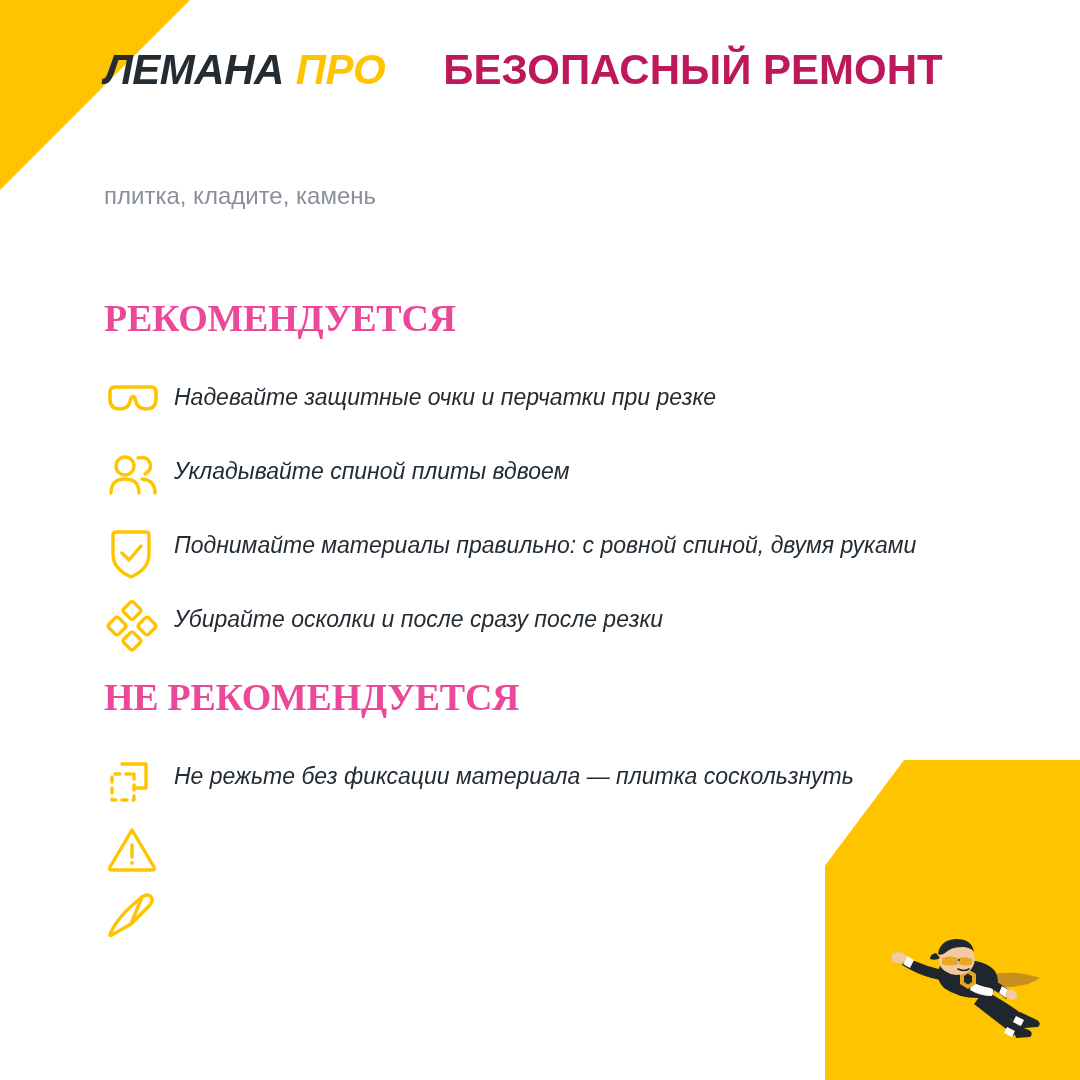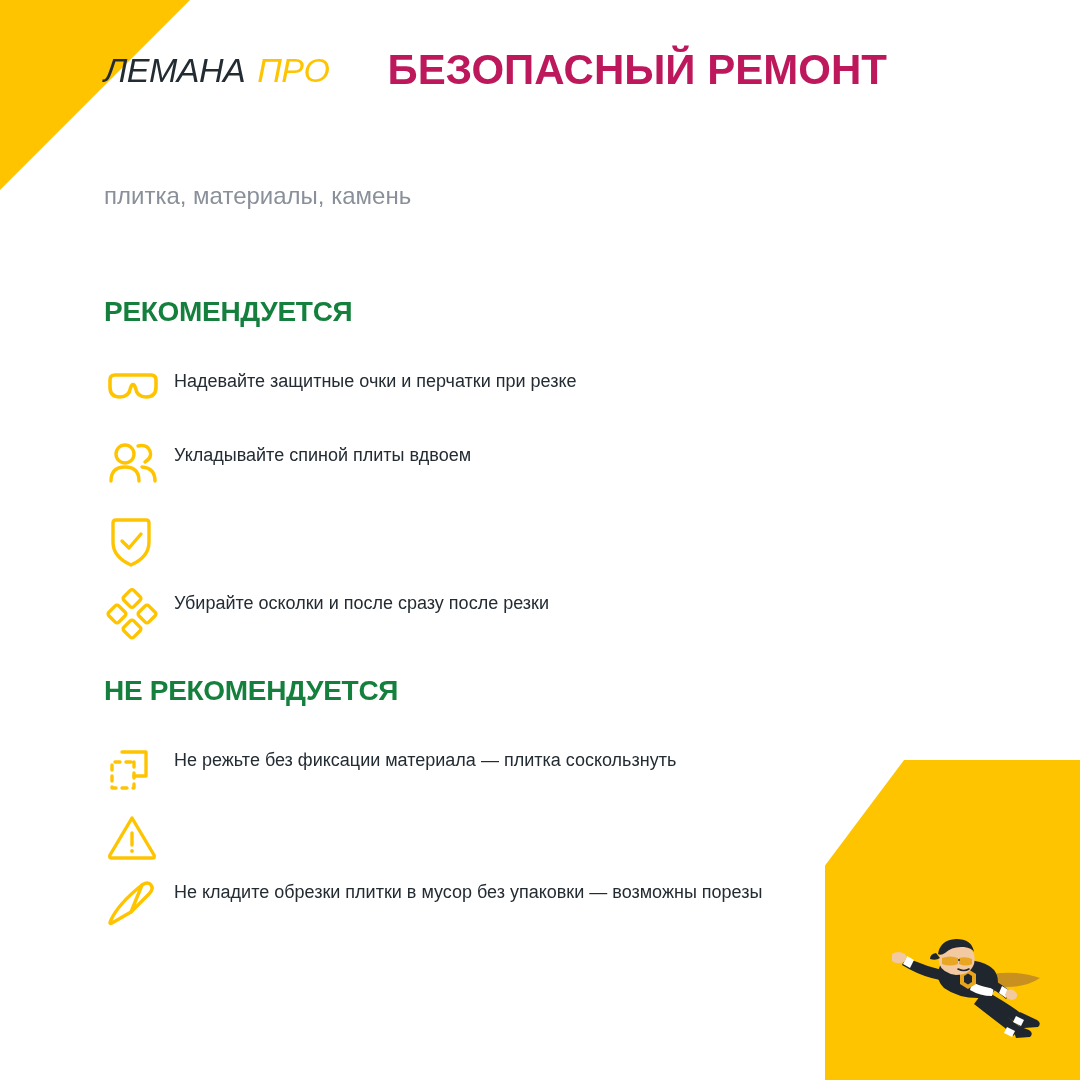--- a/index.html
+++ b/index.html
@@ -42,22 +42,22 @@
     position: absolute;
     left: 0; top: 0;
     width: 1080px;
     height: 140px;
     display: flex;
     align-items: center;
     padding-left: 104px;
     box-sizing: border-box;
   }
   .logo {
-    font-size: 34px;
-    font-weight: normal;
+    font-size: 42px;
+    font-weight: bold;
     letter-spacing: -0.5px;
     font-style: italic;
     white-space: nowrap;
     transform: skewX(0deg);
   }
   .logo .lemana { color: #232B33; }
   .logo .pro { color: #FFC400; margin-left: 12px; }
   .campaign {
     font-size: 42px;
     font-weight: bold;
@@ -92,48 +92,50 @@
   
   .section {
     position: absolute;
     left: 104px;
     width: 900px;
   }
   .section-recommended { top: 296px; }
   .section-not-recommended { top: 675px; }
 
   .section-heading {
-    font-size: 28px;
-    font-weight: bold;
-    color: #15803d;
+    font-size: 38px;
+    font-weight: bold;
+    color: #ec4899;
     letter-spacing: -0.3px;
     margin: 0 0 38px 0;
+    font-family: Liberation Serif, serif;
   }
 
   .item {
     display: flex;
     align-items: flex-start;
     margin-bottom: 24px;
   }
   .item-icon {
     flex: 0 0 70px;
     width: 70px;
     height: 52px;
     display: flex;
     align-items: flex-start;
     justify-content: flex-start;
     padding-top: 0px;
   }
   .item-icon svg { display: block; }
   .item-text {
-    font-size: 18px;
+    font-size: 23px;
     line-height: 1.42;
     color: #232B33;
     max-width: 760px;
     padding-top: 3px;
+    font-style: italic;
   }
 
   
   .section-recommended .item { margin-bottom: 22px; }
   .section-not-recommended .item { margin-bottom: 14px; }
 
   
   .mascot {
     position: absolute;
     right: 20px;
@@ -151,21 +153,21 @@
   <div class="corner-br"></div>
 
   <div class="header">
     <div class="logo">
       <span class="lemana">ЛЕМАНА</span><span class="pro">ПРО</span>
     </div>
     <div class="campaign">БЕЗОПАСНЫЙ РЕМОНТ</div>
   </div>
 
   <div class="title-block">
-    <div class="subtitle">плитка, материалы, камень</div>
+    <div class="subtitle">плитка, кладите, камень</div>
   </div>
 
   <div class="section section-recommended">
     <h2 class="section-heading">РЕКОМЕНДУЕТСЯ</h2>
 
     <div class="item">
       <span class="item-icon">
         <svg width="58" height="44" viewBox="0 0 58 44">
           <path d="M6 14 Q6 9 11 9 L47 9 Q52 9 52 14 L52 21 Q52 31 42 31 Q33 31 31.5 22 Q30.5 18.5 29 18.5 Q27.5 18.5 26.5 22 Q25 31 16 31 Q6 31 6 21 Z" fill="none" stroke="#FFC400" stroke-width="3.6" stroke-linejoin="round"></path>
         </svg>
@@ -185,20 +187,21 @@
       <span class="item-text">Укладывайте спиной плиты вдвоем</span>
     </div>
 
     <div class="item">
       <span class="item-icon">
         <svg width="54" height="56" viewBox="0 0 54 56">
           <path d="M9 9 Q9 6 12 6 L42 6 Q45 6 45 9 L45 28 Q45 43 27 51 Q9 43 9 28 Z" fill="none" stroke="#FFC400" stroke-width="3.4" stroke-linejoin="round"></path>
           <path d="M18 27 L25 34 L37 20" fill="none" stroke="#FFC400" stroke-width="3.4" stroke-linecap="round" stroke-linejoin="round"></path>
         </svg>
       </span>
+      <span class="item-text">Поднимайте материалы правильно: с ровной спиной, двумя руками</span>
     </div>
 
     <div class="item">
       <span class="item-icon">
         <svg width="56" height="54" viewBox="0 0 56 54">
           <g fill="none" stroke="#FFC400" stroke-width="3.4" stroke-linejoin="round">
             <rect x="21" y="3.5" width="14" height="14" rx="2.5" transform="rotate(45 28 10.5)"></rect>
             <rect x="6" y="19" width="14" height="14" rx="2.5" transform="rotate(45 13 26)"></rect>
             <rect x="36" y="19" width="14" height="14" rx="2.5" transform="rotate(45 43 26)"></rect>
             <rect x="21" y="34" width="14" height="14" rx="2.5" transform="rotate(45 28 41)"></rect>
@@ -232,21 +235,20 @@
       </span>
     </div>
 
     <div class="item">
       <span class="item-icon">
         <svg width="54" height="54" viewBox="0 0 54 54">
           <path d="M38 8 Q44 4 47 8 Q50 12 45 17 L27 35 Z" fill="none" stroke="#FFC400" stroke-width="3.4" stroke-linejoin="round"></path>
           <path d="M27 35 L8 46 Q5 47.5 6.5 44 Q14 27 38 8" fill="none" stroke="#FFC400" stroke-width="3.4" stroke-linejoin="round" stroke-linecap="round"></path>
         </svg>
       </span>
-      <span class="item-text">Не кладите обрезки плитки в мусор без упаковки — возможны порезы</span>
     </div>
   </div>
 
   <div class="mascot">
     <svg width="180" height="120" viewBox="0 0 180 120">
 
       <path d="M112 46 Q138 42 160 50 Q142 62 114 58 Z" fill="#C8901E"></path>
 
       <path d="M104 62 Q126 74 142 86 L150 92 L143 101 L133 93 Q114 80 98 70 Z" fill="#20262E"></path>
 

